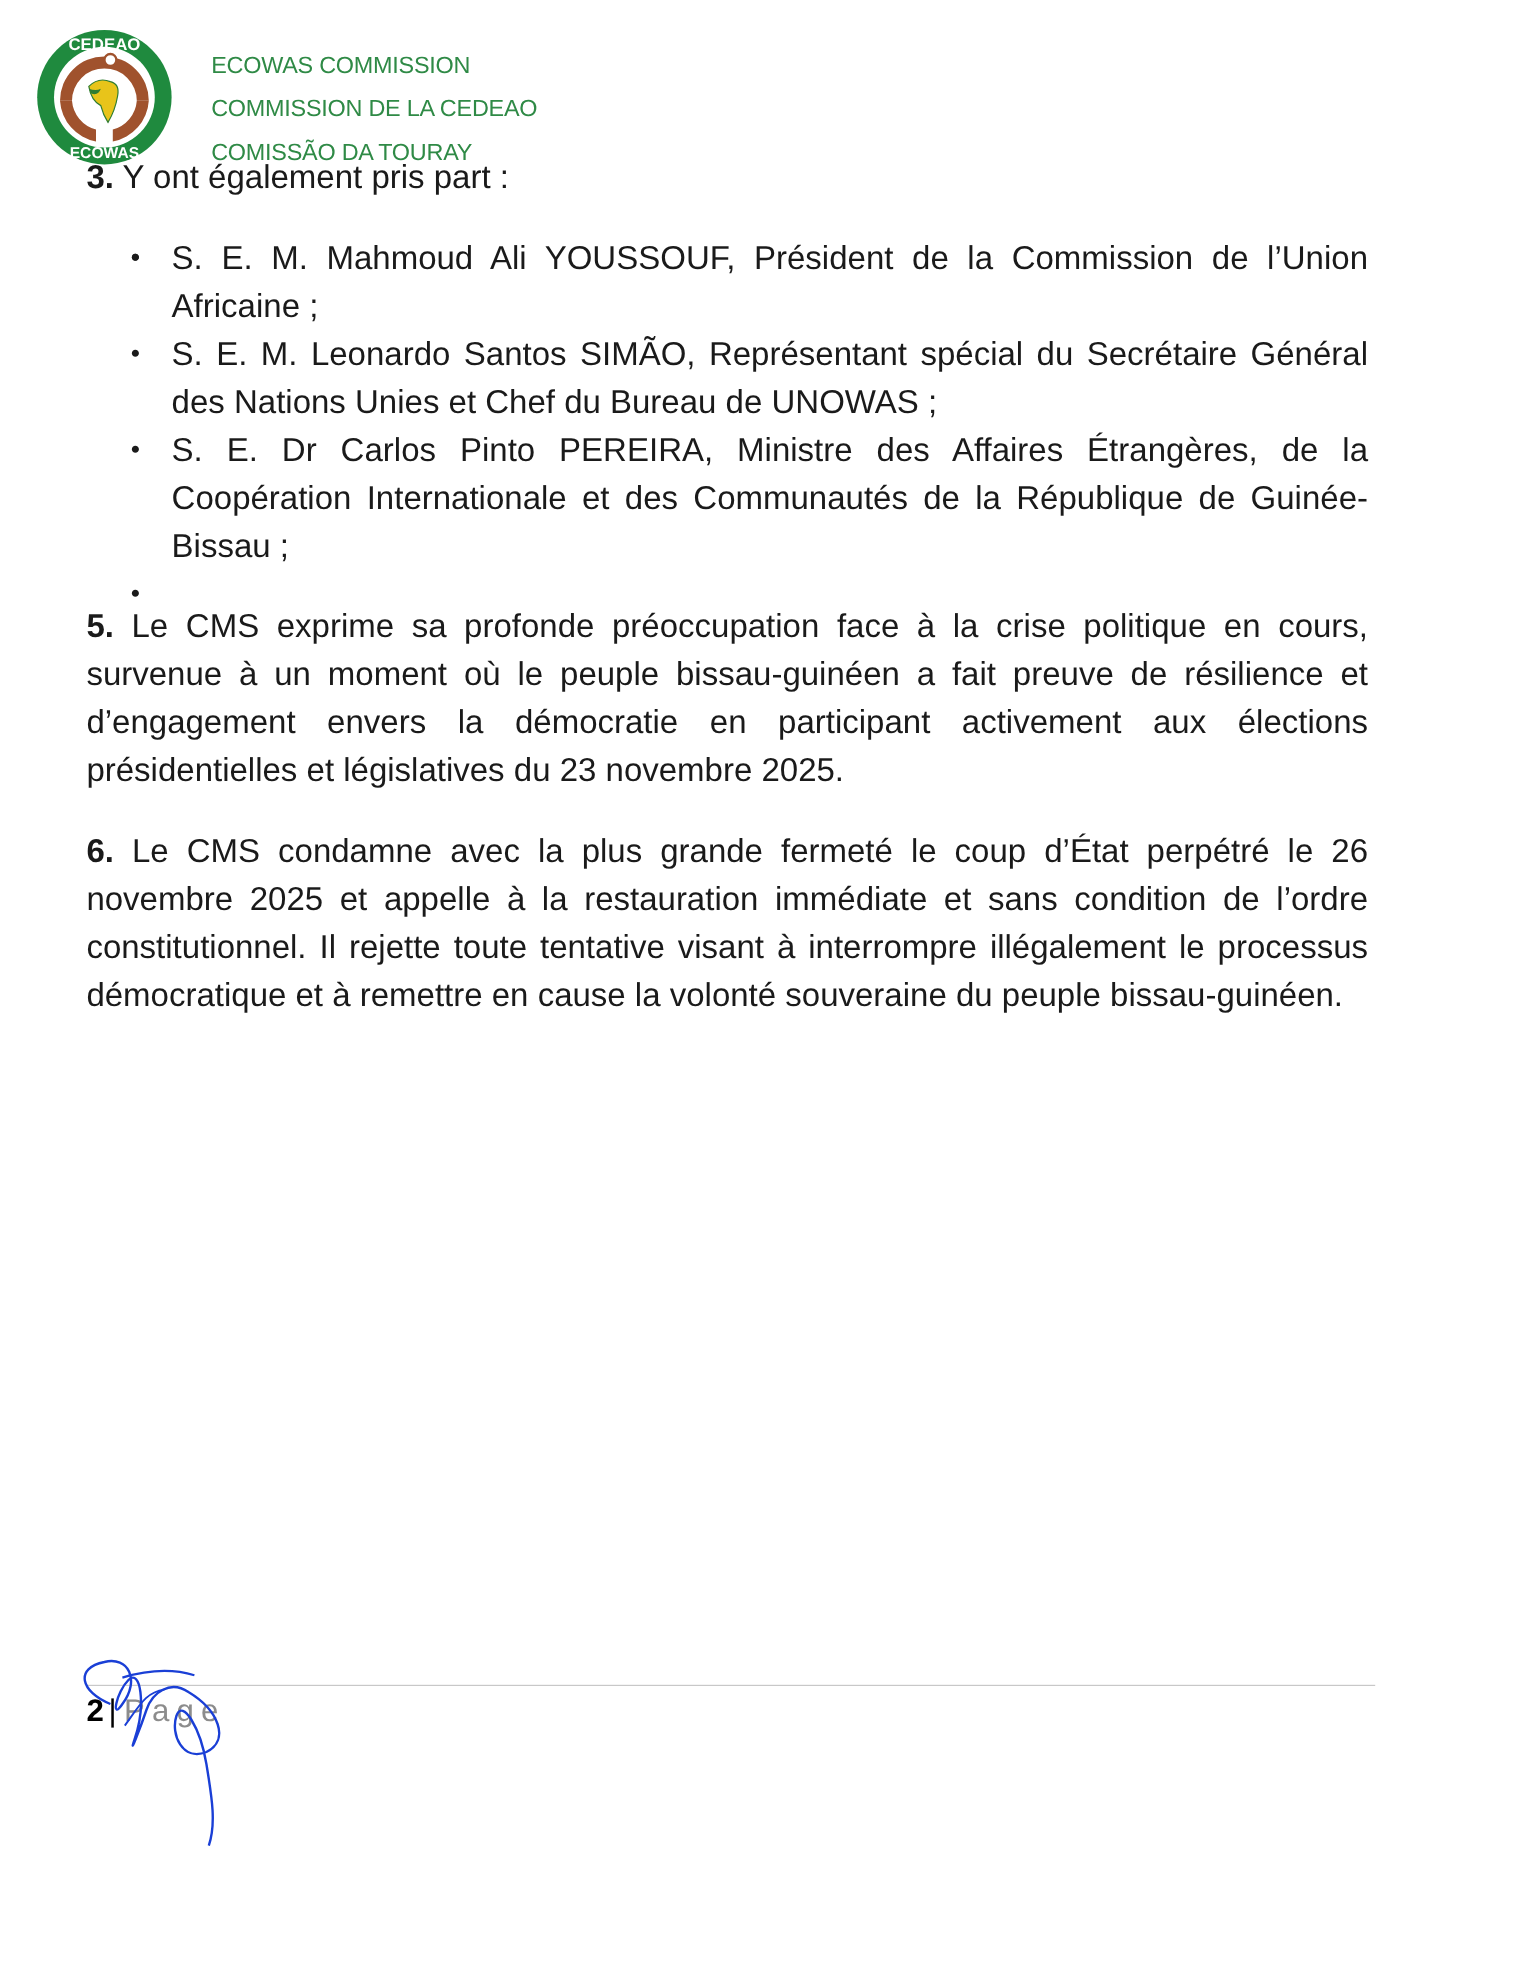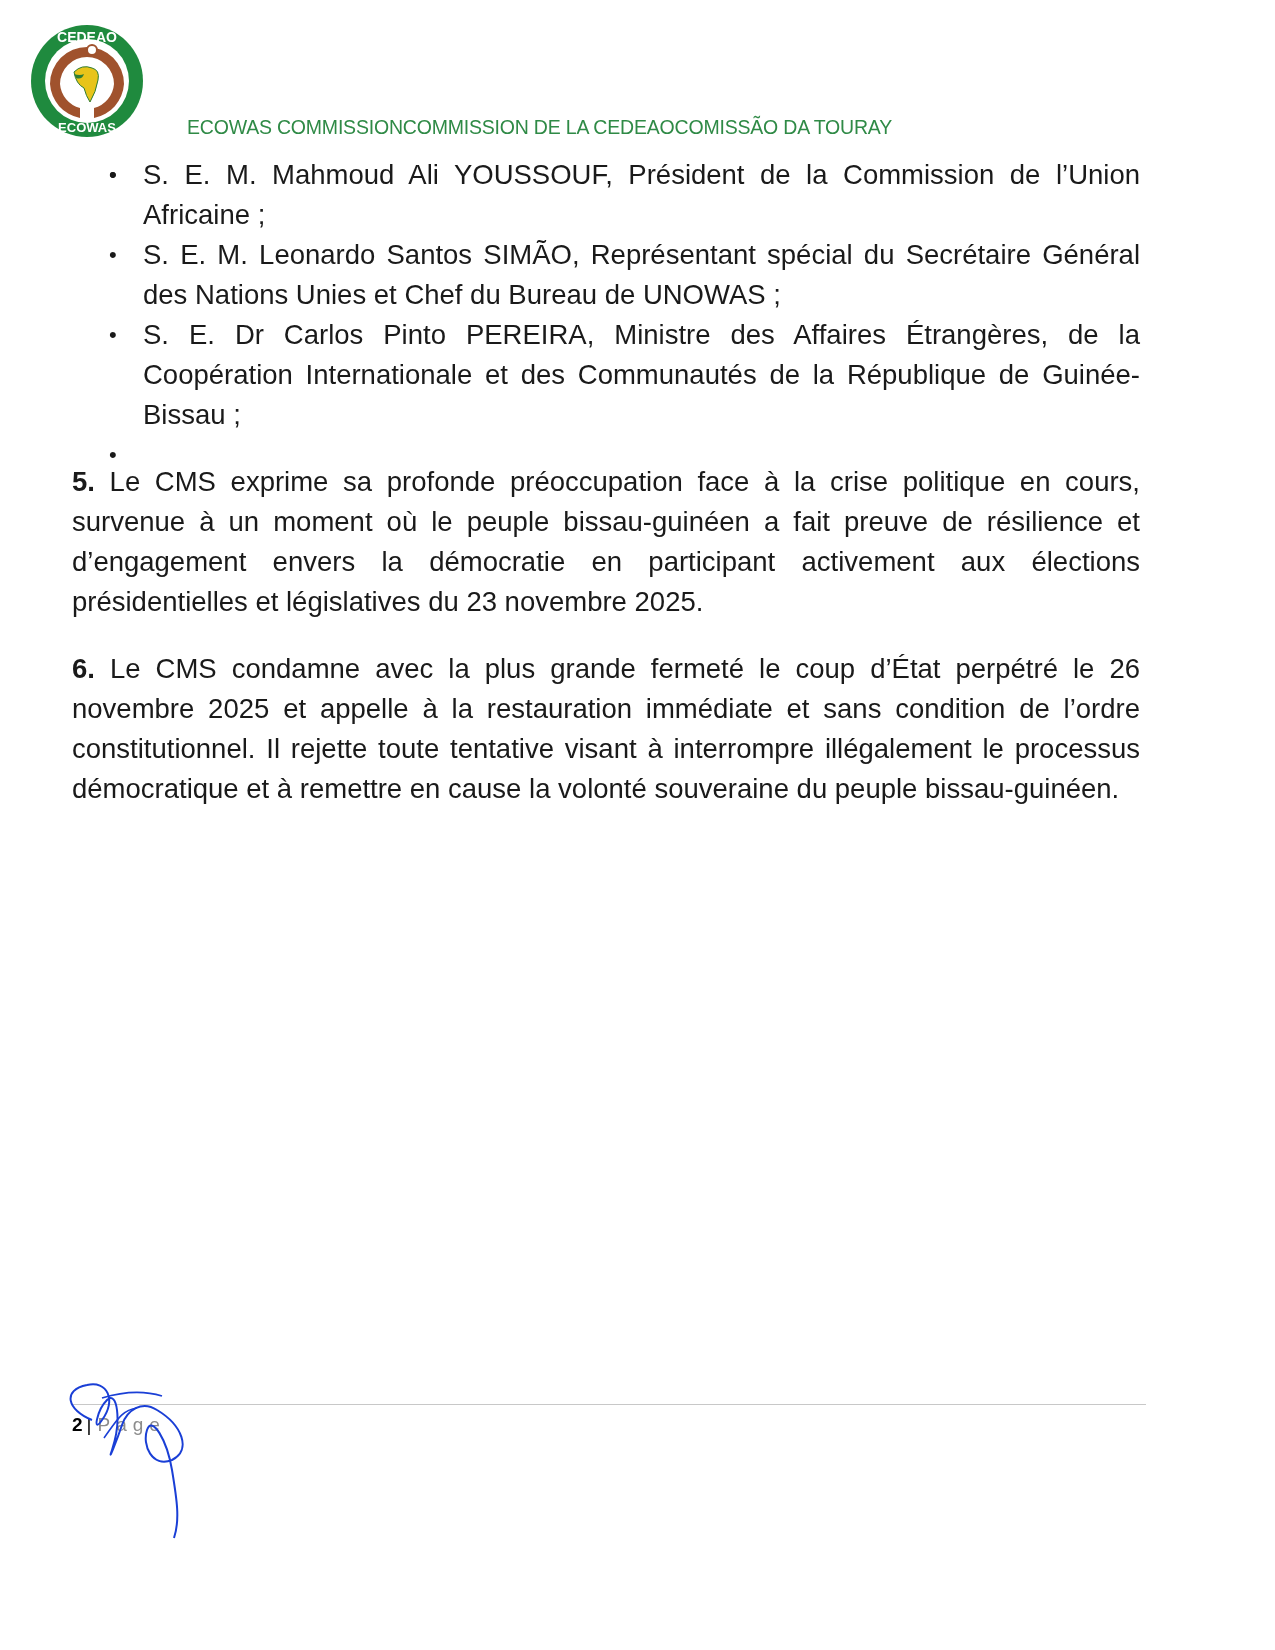--- a/index.html
+++ b/index.html
@@ -1,31 +1,31 @@
 <!DOCTYPE html>
 <html><head>
 <meta charset="utf-8">
 <style>
   html, body { margin: 0; padding: 0; background: #ffffff; }
   body { width: 1275px; height: 1650px; position: relative; overflow: hidden;
          font-family: "Liberation Sans", sans-serif; color: #1a1a1a; }
   .header { position: absolute; left: 30px; top: 18px; height: 120px; display: flex; align-items: flex-end; }
   .logo { width: 114px; height: 114px; }
-  .org-names { margin-left: 43px; margin-top: -4px; display: flex; flex-direction: row; }
+  .org-names { margin-left: 32px; margin-top: -4px; display: flex; flex-direction: column; gap: 14px; }
   .org-line { color: #2f8a46; font-size: 19.5px; line-height: 22px; letter-spacing: -0.2px; }
   .content { position: absolute; left: 72px; top: 128px; width: 1068px;
              font-size: 27.5px; line-height: 40px; }
   .para { margin: 0; text-align: justify; }
   .para + .para { margin-top: 27px; }
   .num { font-weight: bold; }
   ul.attendees { list-style: none; margin: 27px 0 27px 0; padding: 0; }
   ul.attendees li { position: relative; padding-left: 71px; text-align: justify; }
   ul.attendees li .bullet { position: absolute; left: 37px; top: 0; font-size: 22px; }
   .footer-rule { position: absolute; left: 72px; top: 1404px; width: 1074px; height: 0; border-top: 1.5px solid #c8c8c8; }
-  .footer { position: absolute; left: 72px; top: 1410px; font-size: 19px; line-height: 30px; }
+  .footer { position: absolute; left: 72px; top: 1410px; font-size: 26px; line-height: 30px; }
   .footer .page-num { font-weight: bold; color: #000; }
   .footer .sep { color: #000; margin: 0 6px 0 4px; }
   .footer .page-word { color: #8c8c8c; letter-spacing: 6px; }
   .signature { position: absolute; left: 62px; top: 1380px; width: 140px; height: 160px; pointer-events: none; }
 </style>
 </head>
 <body>
 
 <div class="header">
   <svg class="logo" viewBox="0 0 114 114">
@@ -42,20 +42,23 @@
     <text x="57" y="108" text-anchor="middle" font-size="13" font-weight="bold" fill="#ffffff" font-family="Liberation Sans, sans-serif">ECOWAS</text>
   </svg>
   <div class="org-names">
     <span class="org-line">ECOWAS COMMISSION</span>
     <span class="org-line">COMMISSION DE LA CEDEAO</span>
     <span class="org-line">COMISSÃO DA TOURAY</span>
   </div>
 </div>
 
 <div class="content">
+  <p class="para">
+    <span class="num">3.</span><span> Y ont également pris part :</span>
+  </p>
   <ul class="attendees">
     <li><span class="bullet">•</span></li>
     <li><span class="bullet">•</span><span>S. E. M. Mahmoud Ali YOUSSOUF, Président de la Commission de l’Union Africaine ;</span></li>
     <li><span class="bullet">•</span><span>S. E. M. Leonardo Santos SIMÃO, Représentant spécial du Secrétaire Général des Nations Unies et Chef du Bureau de UNOWAS ;</span></li>
     <li><span class="bullet">•</span><span>S. E. Dr Carlos Pinto PEREIRA, Ministre des Affaires Étrangères, de la Coopération Internationale et des Communautés de la République de Guinée-Bissau ;</span></li>
     <li><span class="bullet">•</span></li>
   </ul>
   <p class="para">
     <span class="num">5.</span><span> Le CMS exprime sa profonde préoccupation face à la crise politique en cours, survenue à un moment où le peuple bissau-guinéen a fait preuve de résilience et d’engagement envers la démocratie en participant activement aux élections présidentielles et législatives du 23 novembre 2025.</span>
   </p>

